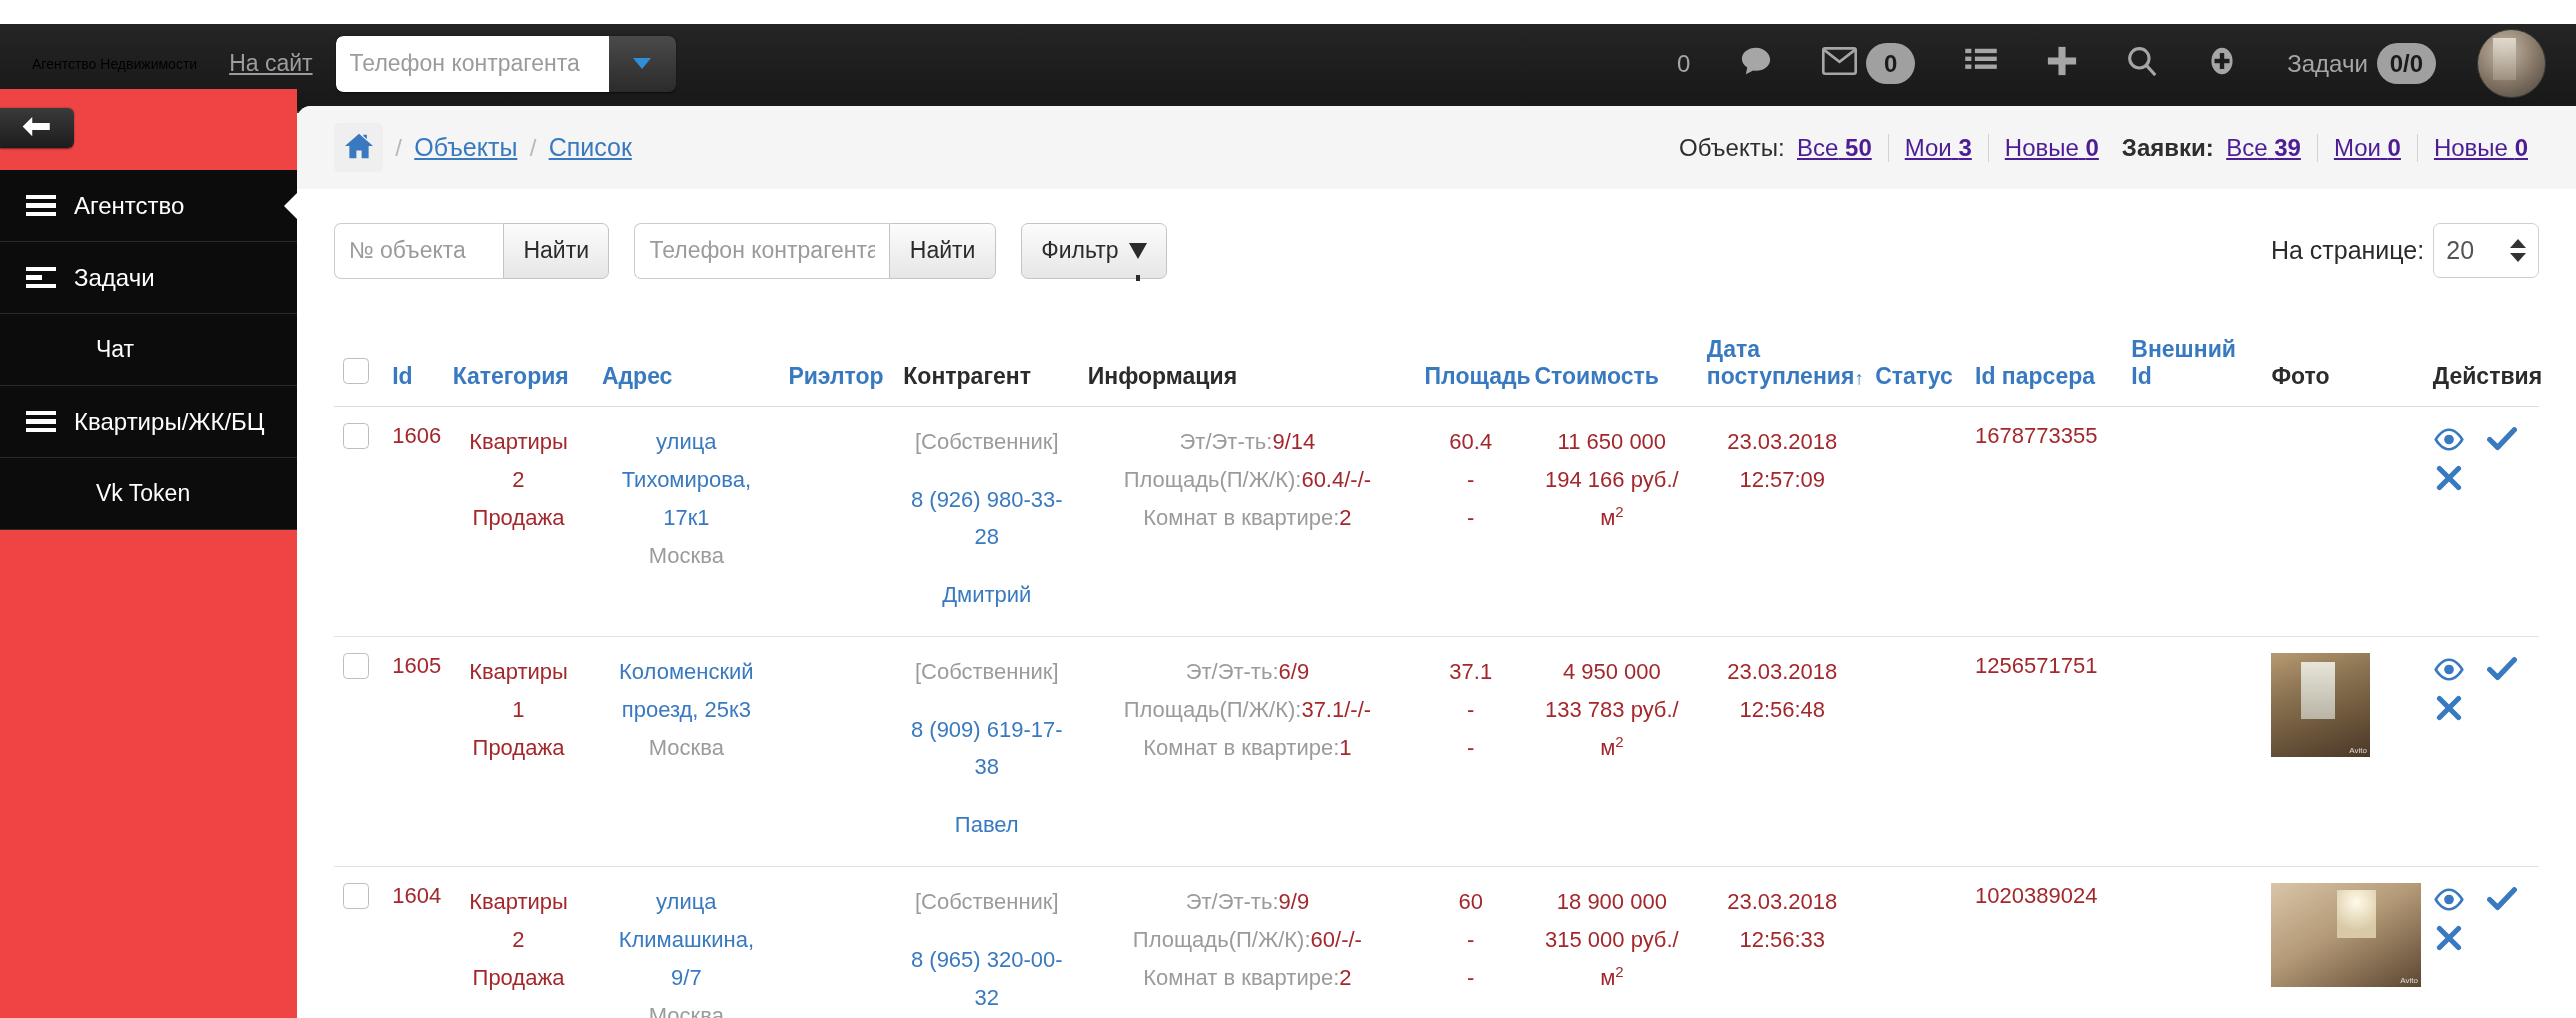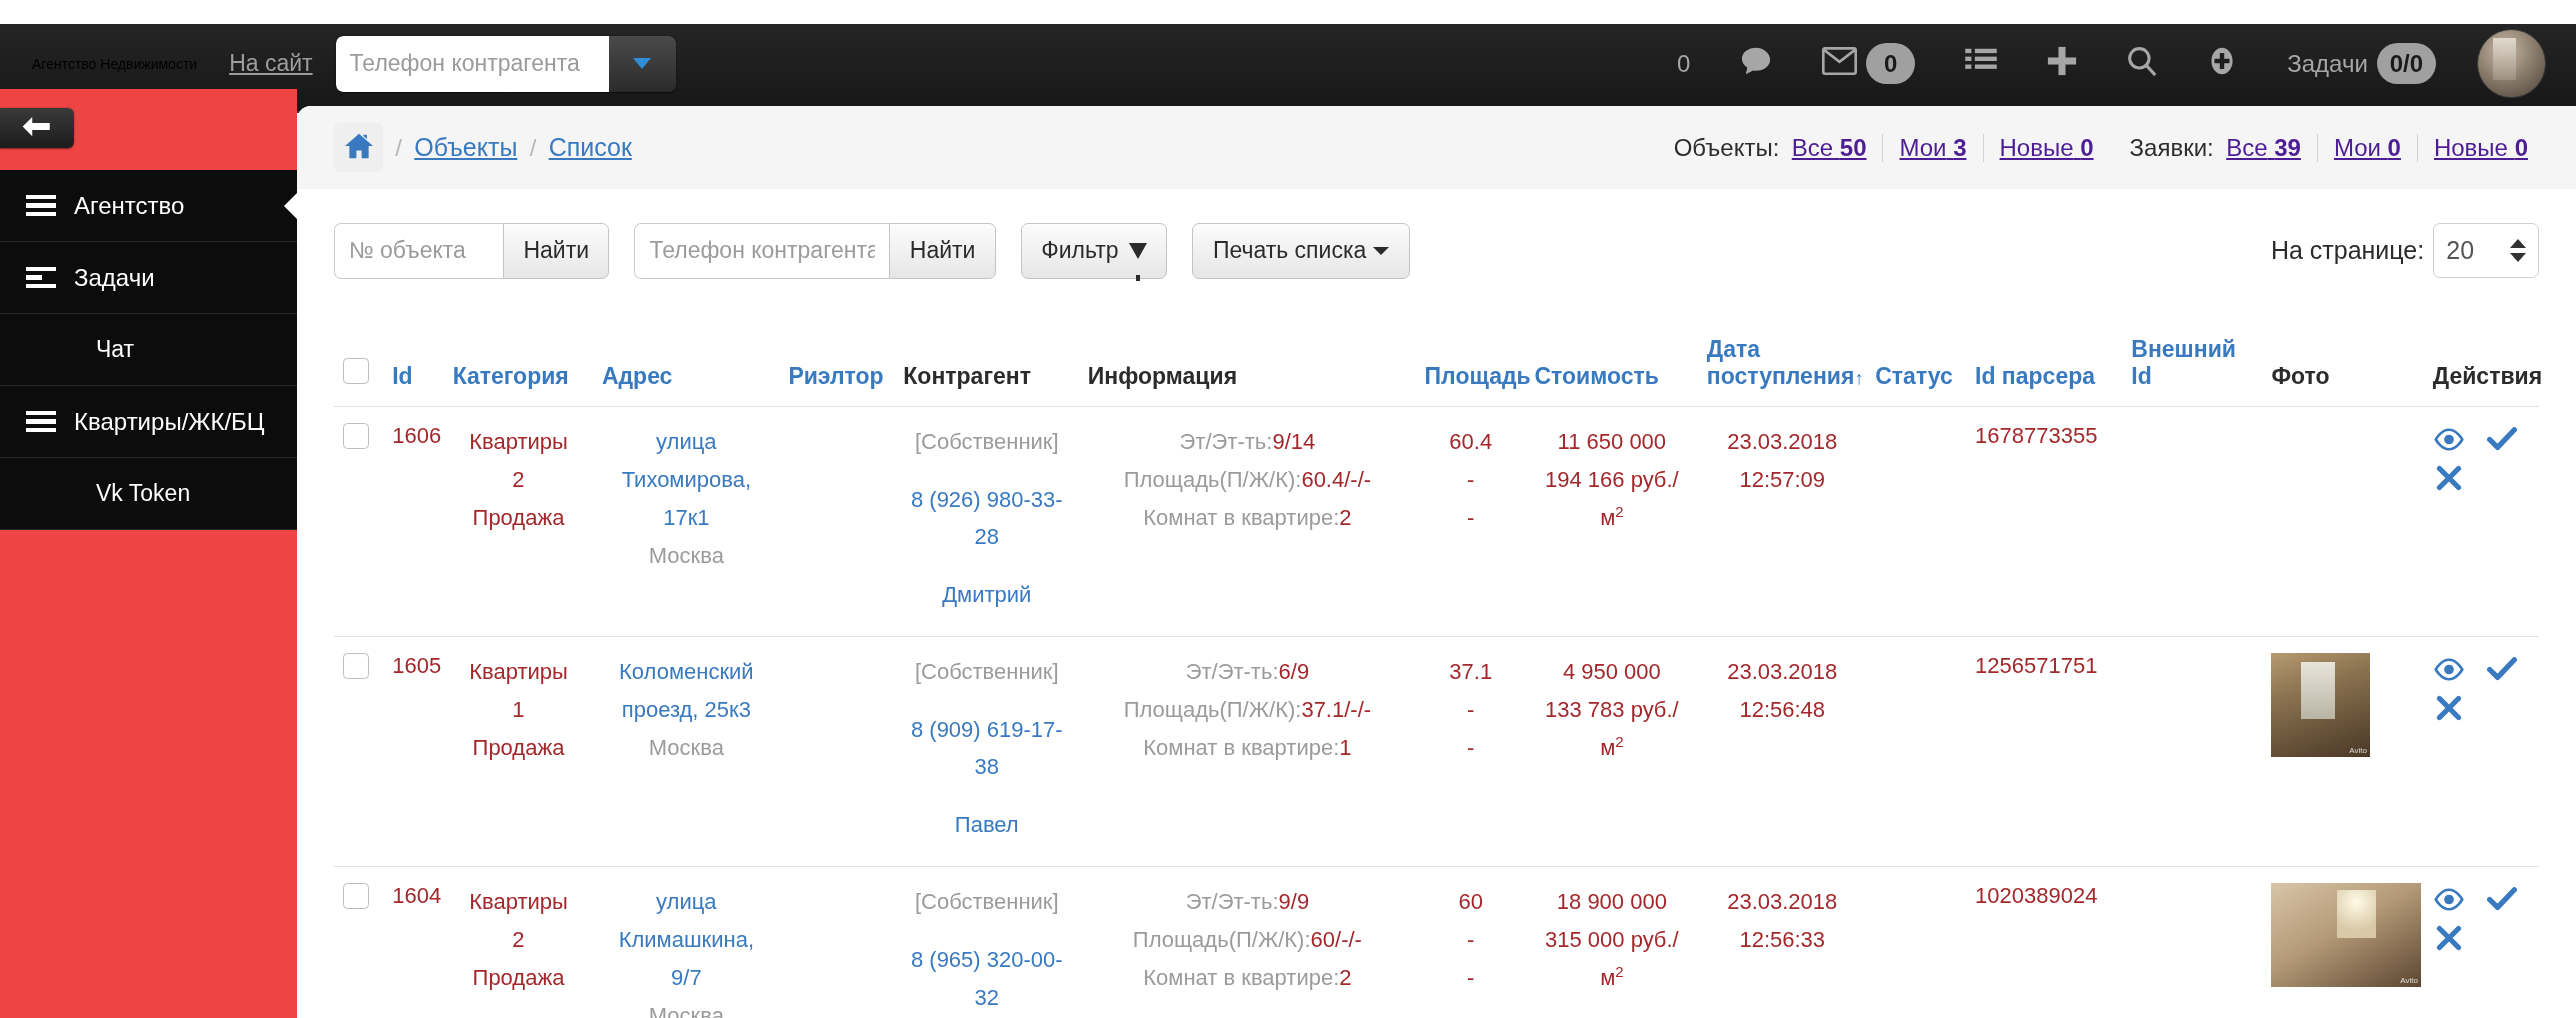--- a/index.html
+++ b/index.html
@@ -134,21 +134,21 @@
   .crumb-sep { color: #b8b8b8; font-size: 24px; margin: 0 12.3px; }
   .crumb-link { color: #3879c0; font-size: 25px; }
   #crumb-stats { margin-left: auto; display: flex; align-items: flex-end; font-size: 24px; }
   #crumb-stats .grp-label { color: #2e2e2e; margin-right: 1.8px; }
   #crumb-stats .stat {
     color: #4c1d95; padding: 0 16px;
     border-left: 0.9px solid #d2d2d2; white-space: nowrap;
   }
   #crumb-stats .stat.first { border-left: 0; padding-left: 10.6px; }
   #crumb-stats .stat b { font-weight: 700; }
-  #crumb-stats .grp2 { margin-left: 20px; }
+  #crumb-stats .grp2 { margin-left: 7px; font-weight: bold; }
 
   
   #toolbar {
     display: flex; align-items: center;
     padding: 23px 37px 0 37px; height: 100px;
   }
   .inp {
     height: 56px; border: 0.9px solid #ccc; border-radius: 7px;
     font-size: 23px; padding: 0 14px; outline: none; color: #555;
     background: #fff; font-family: "Liberation Sans", sans-serif;
@@ -425,24 +425,20 @@
     <div class="grp" style="margin-left:25px">
       <input class="inp" style="width: 255px;" type="text" placeholder="Телефон контрагента">
       <button class="btn">Найти</button>
     </div>
 
     <button class="btn spaced">
       <span>Фильтр</span>
       <span class="funnel"></span>
     </button>
 
-    <button class="btn spaced">
-      <span>Печать списка</span>
-      <span class="tri-small"></span>
-    </button>
 
     <div id="perpage-wrap">
       <span>На странице:</span>
       <div id="perpage-select">
         <span>20</span>
         <span class="spin">
             <i class="up"></i>
             <i class="dn"></i>
           </span>
       </div>

